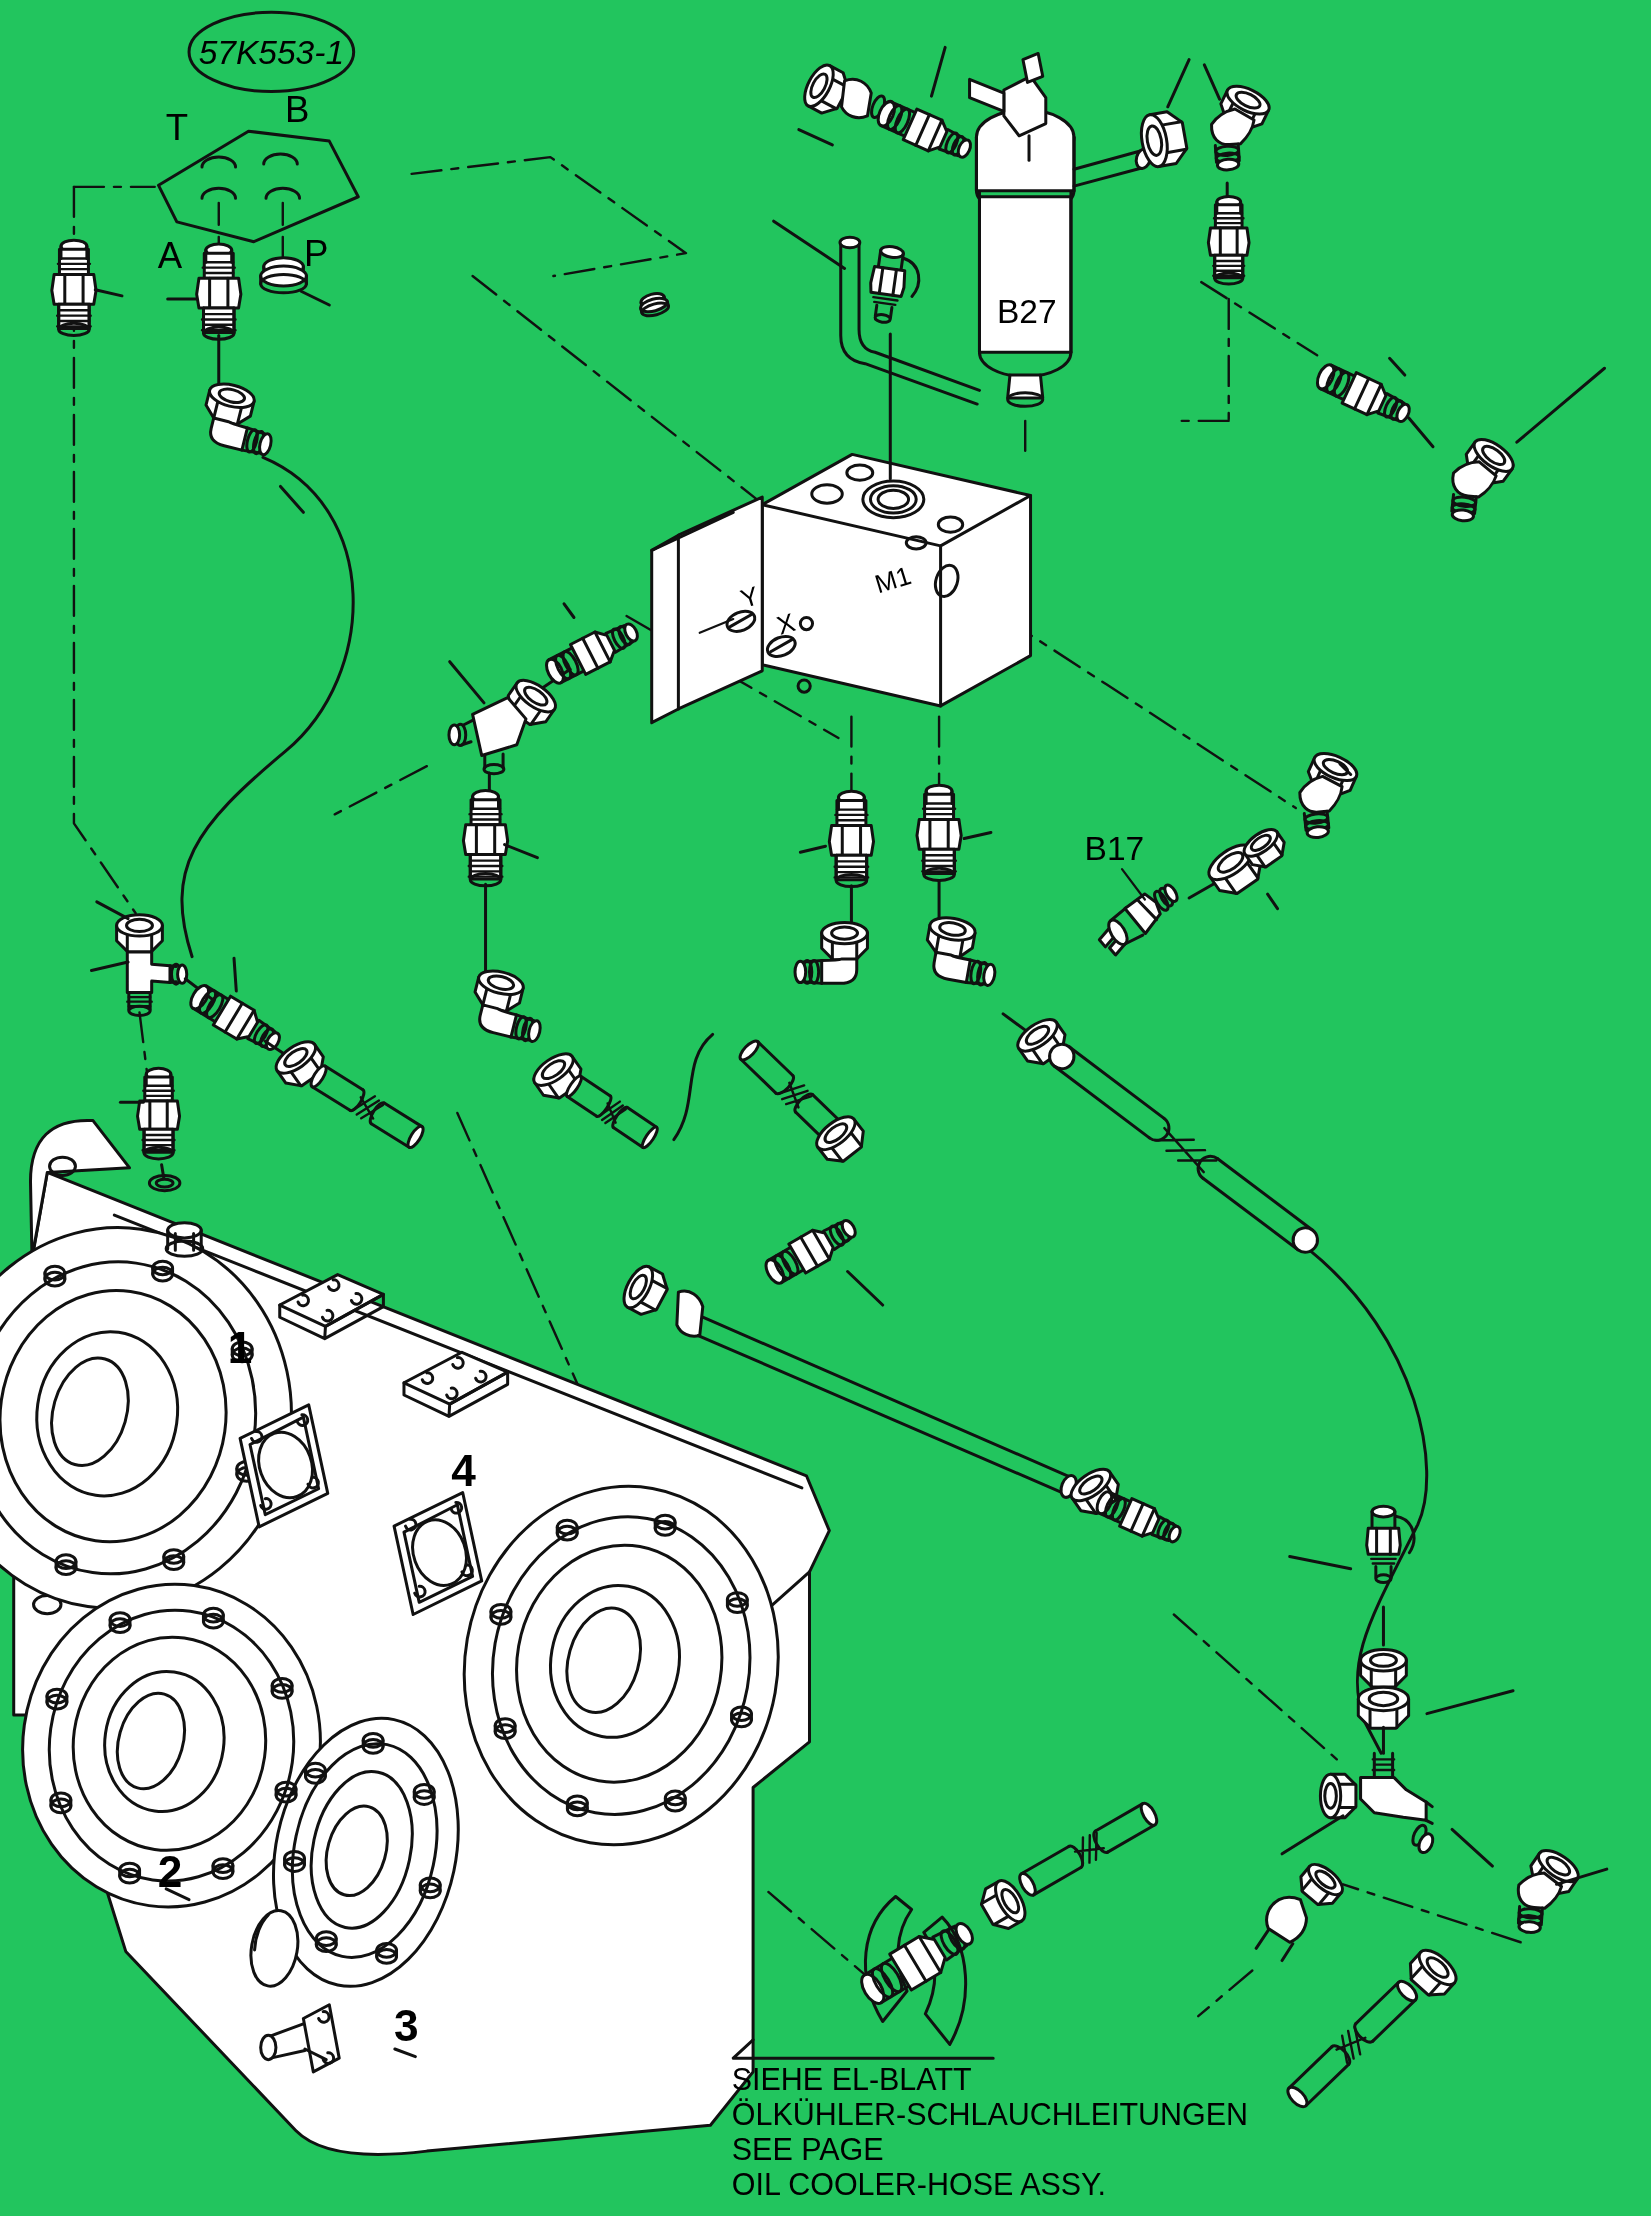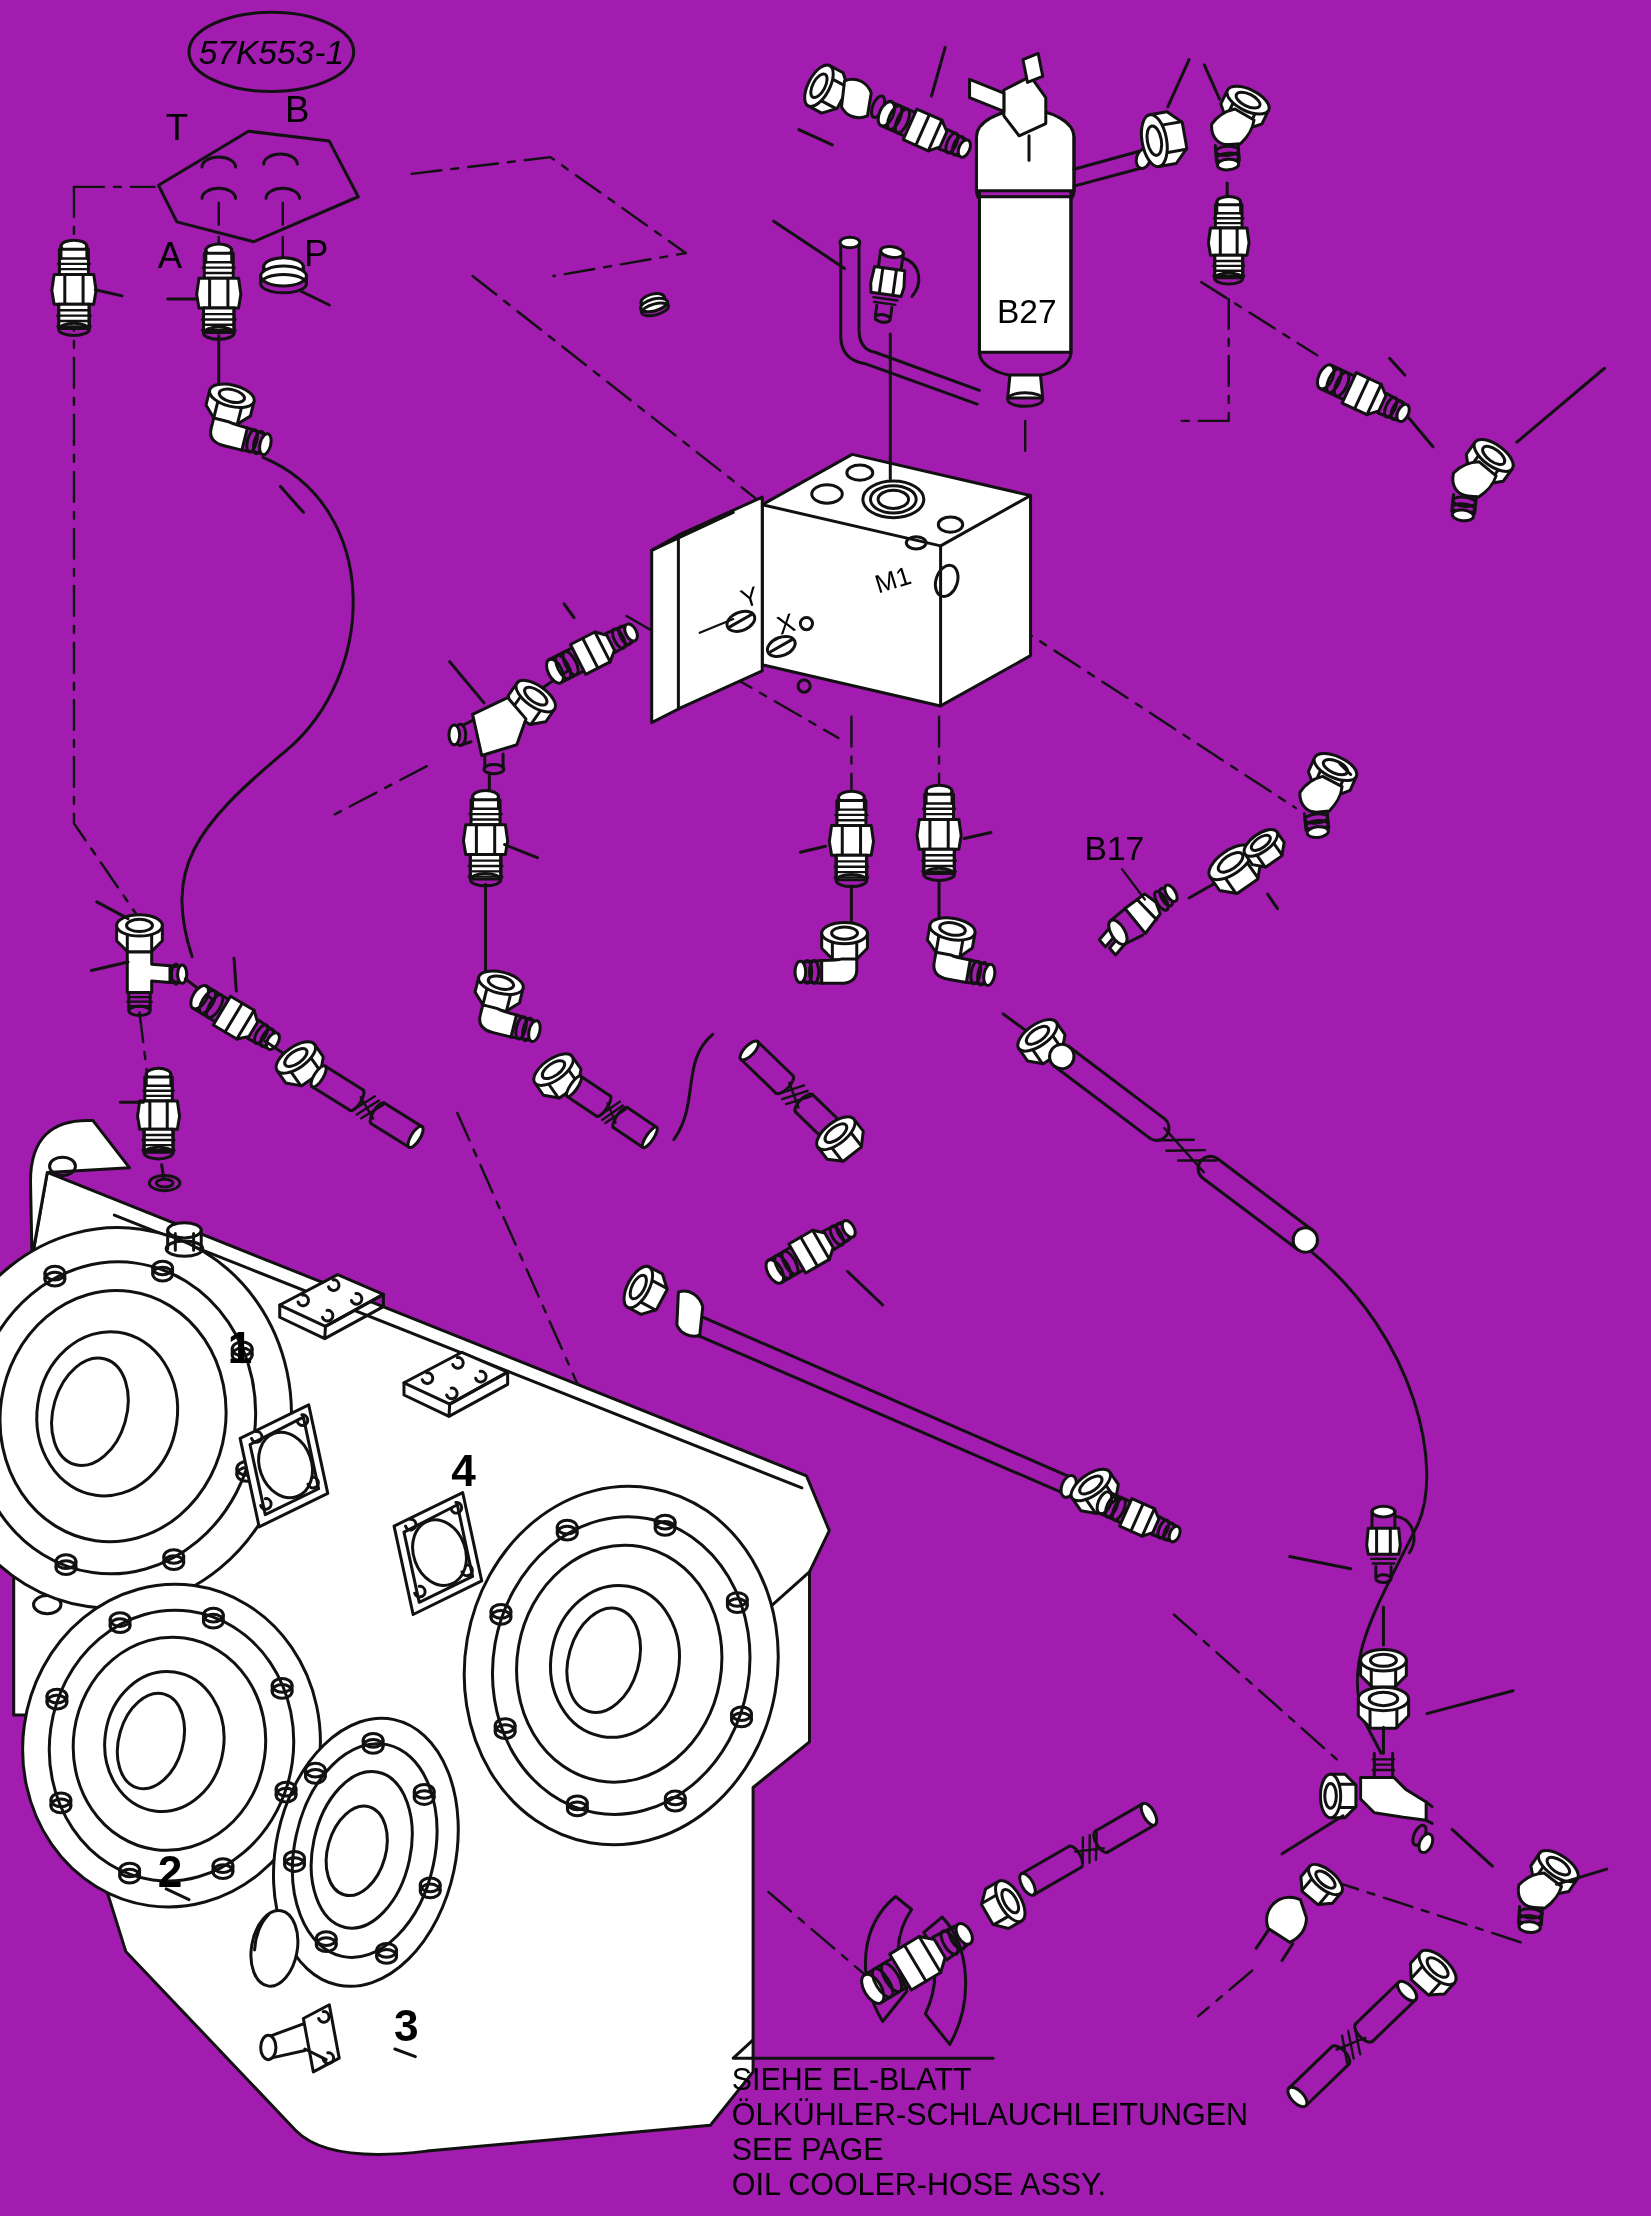--- a/index.html
+++ b/index.html
@@ -1,16 +1,16 @@
 <!DOCTYPE html>
 <html style="font-size:12.2px"><head>
 <meta charset="utf-8">
 <style>
   html,body{margin:0;padding:0;background:#fff;}
-  .stage{position:relative;width:1651px;height:2216px;background:#a21caf;overflow:hidden;
+  .stage{position:relative;width:1651px;height:2216px;background:#22c55e;overflow:hidden;
          font-family:"Liberation Sans", sans-serif;text-align:center;}
   svg{position:absolute;left:0;top:0;}
   svg *{vector-effect:non-scaling-stroke;}
   .ln, path, ellipse, circle, line, polyline, polygon{stroke:#111;stroke-width:3;fill:none;
         stroke-linecap:round;stroke-linejoin:round;}
   .wf{fill:#fff;}
   .cl{stroke-dasharray:30 10 7 10;stroke-width:2.4;}
   .dsh{stroke-dasharray:22 12;stroke-width:2.4;}
   .ld{stroke-width:2.2;}
   .thr{stroke-width:2.4;}

